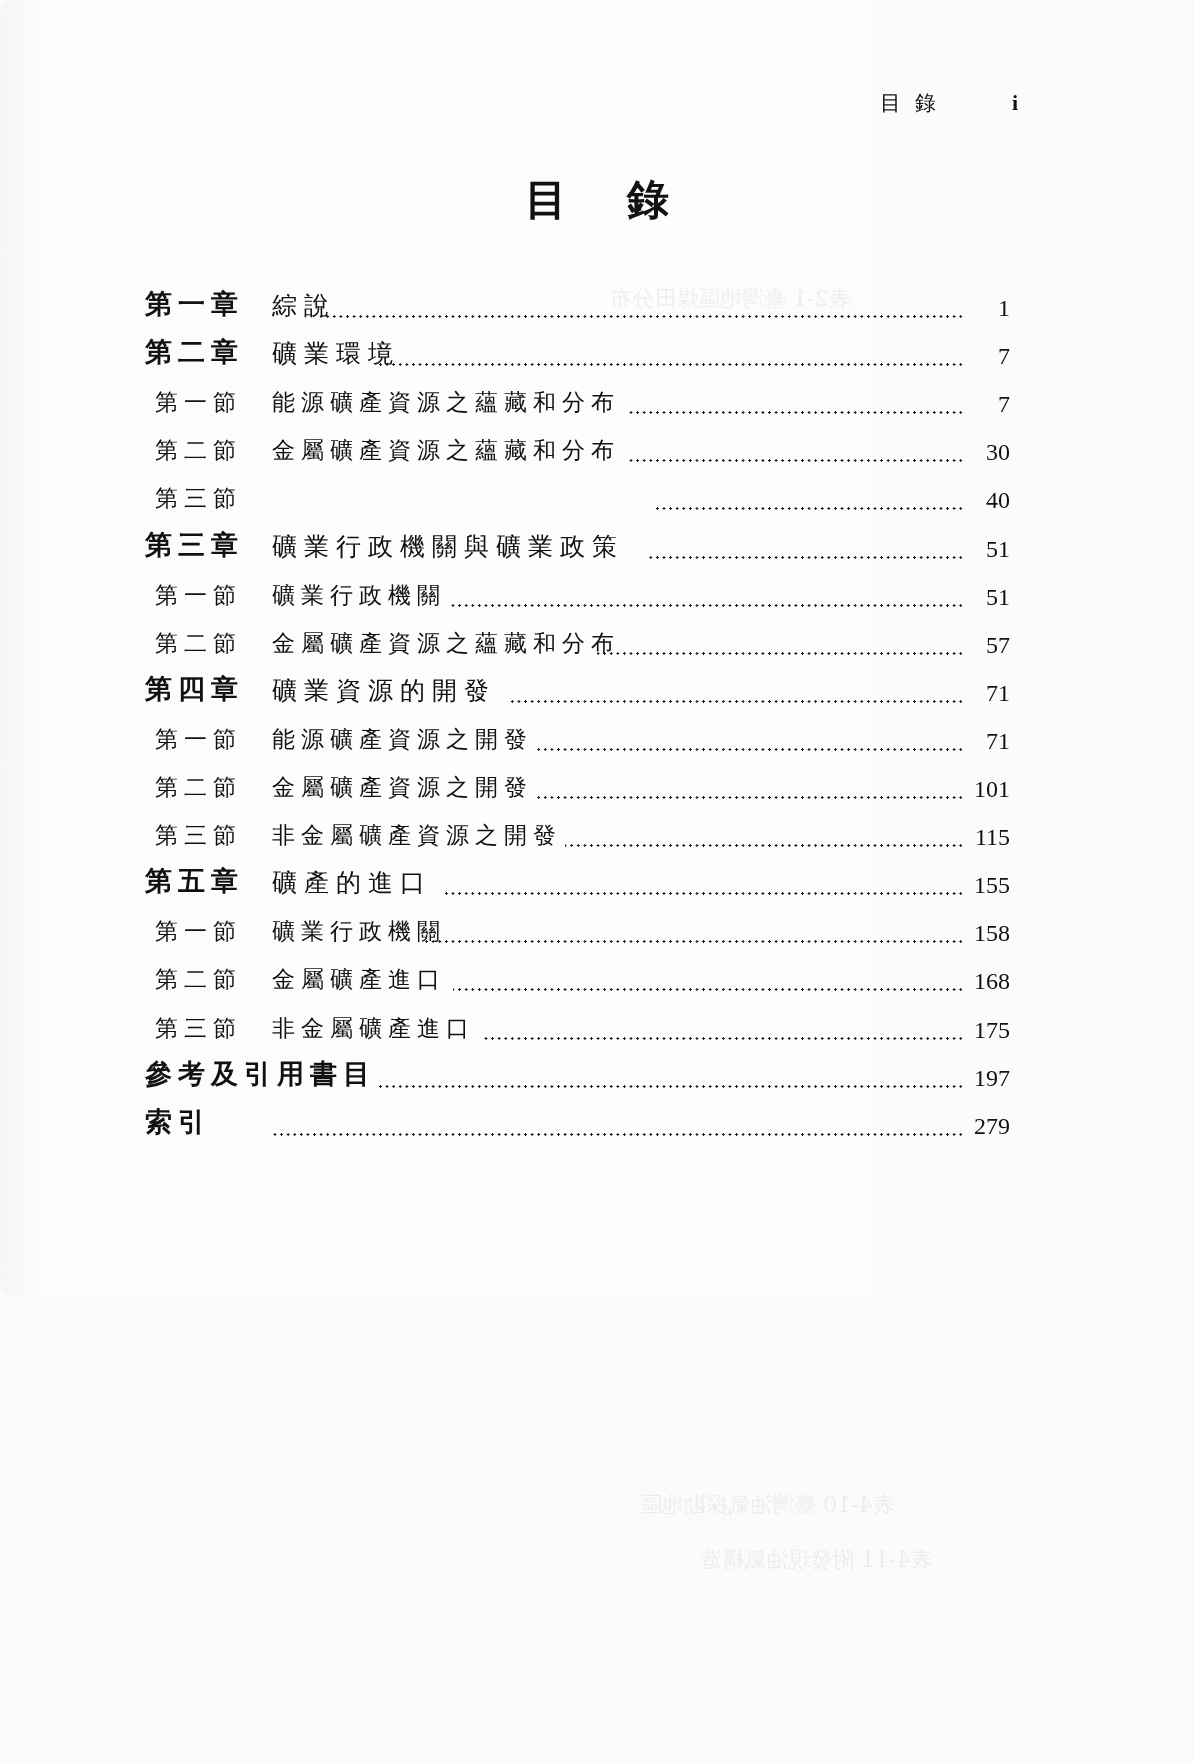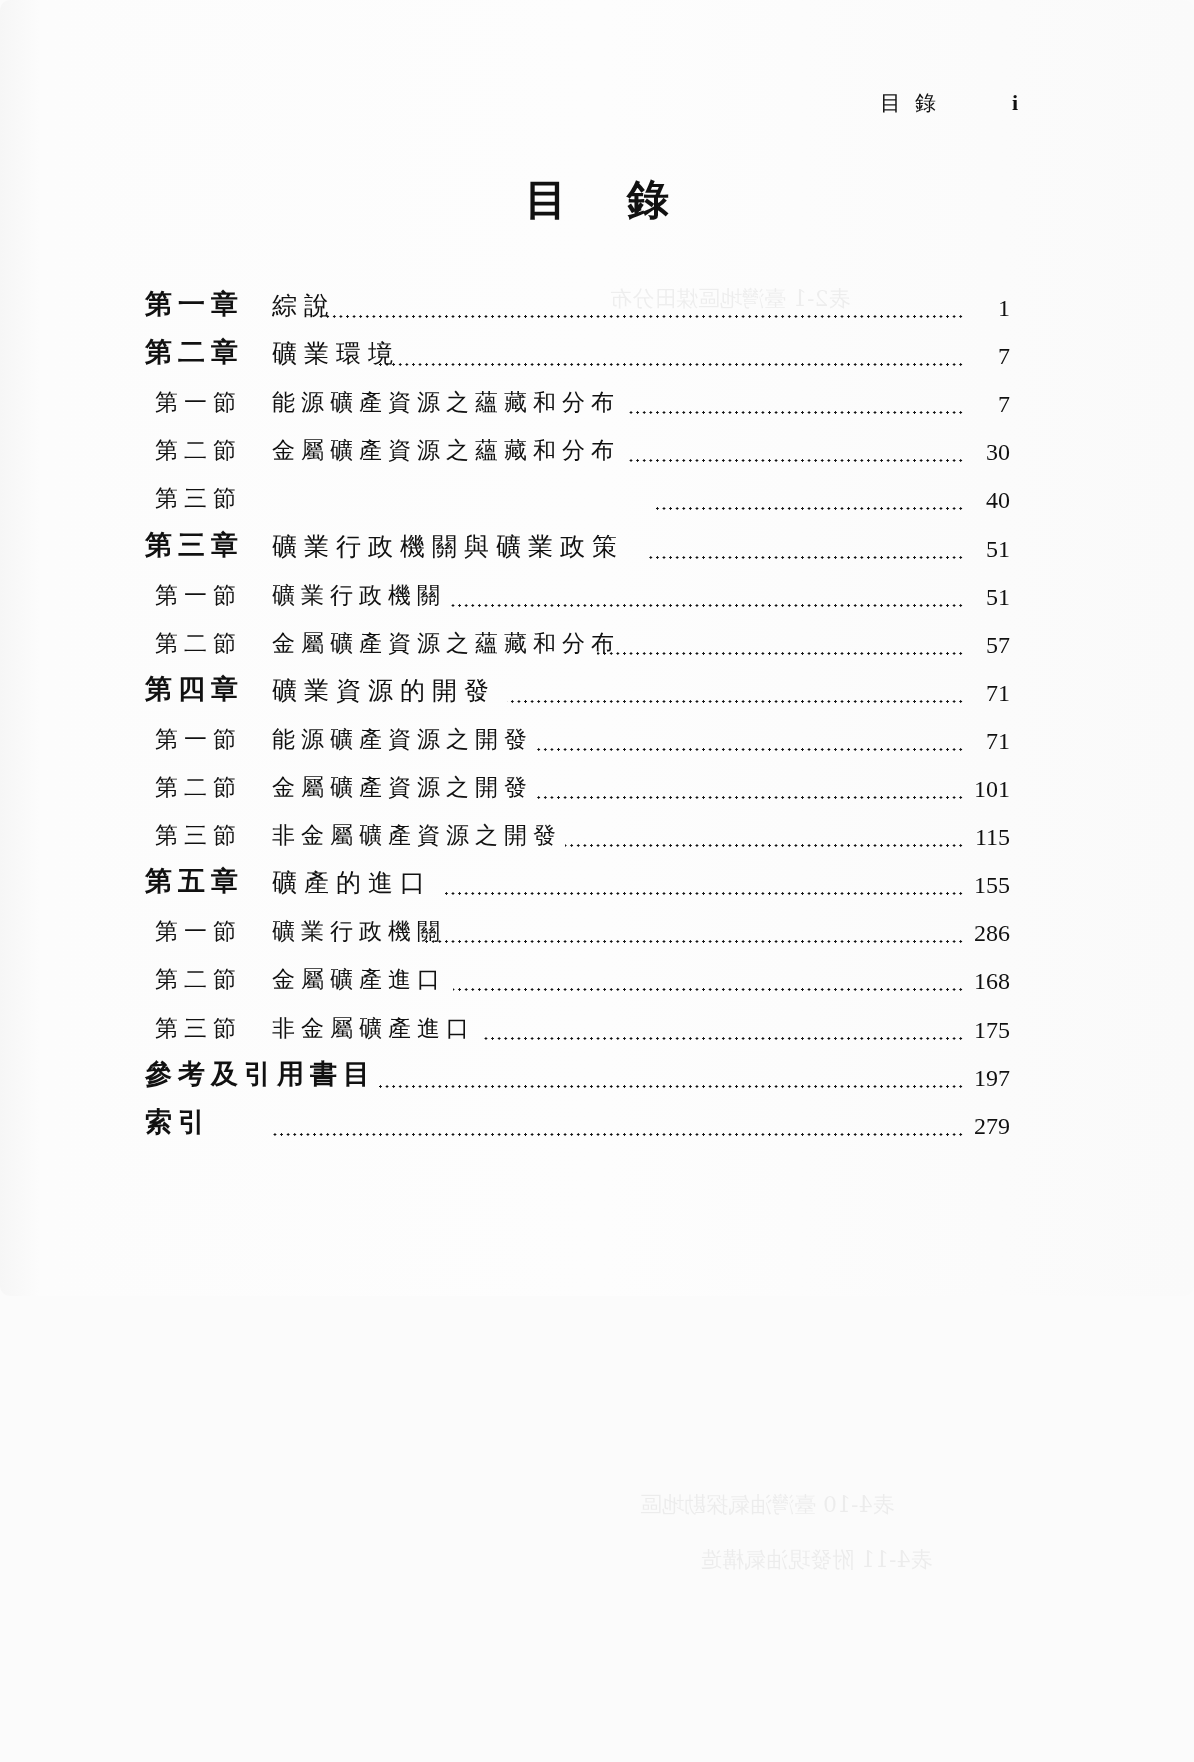--- a/index.html
+++ b/index.html
@@ -220,21 +220,21 @@
       <div class="toc-row chapter">
         <span class="toc-label">第五章</span>
         <span class="toc-title">礦產的進口</span>
         <span class="toc-leader" style="left: 300px;"></span>
         <span class="toc-page">155</span>
       </div>
       <div class="toc-row section">
         <span class="toc-label">第一節</span>
         <span class="toc-title">礦業行政機關</span>
         <span class="toc-leader" style="left: 278px;"></span>
-        <span class="toc-page">286</span>
+        <span class="toc-page">158</span>
       </div>
       <div class="toc-row section">
         <span class="toc-label">第二節</span>
         <span class="toc-title">金屬礦產進口</span>
         <span class="toc-leader" style="left: 308px;"></span>
         <span class="toc-page">168</span>
       </div>
       <div class="toc-row section">
         <span class="toc-label">第三節</span>
         <span class="toc-title">非金屬礦產進口</span>

